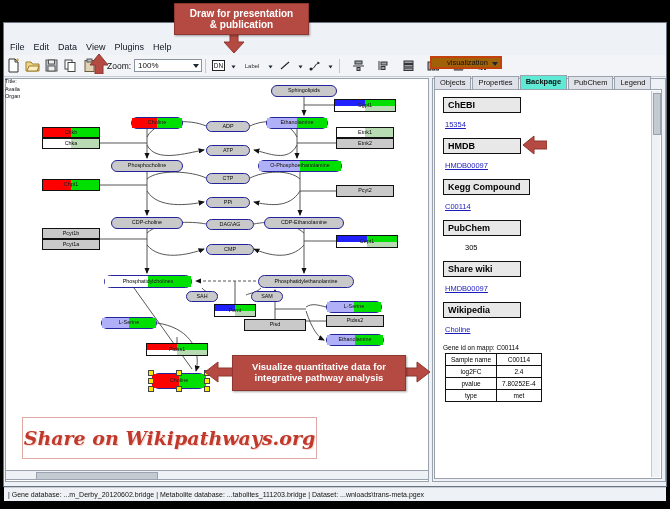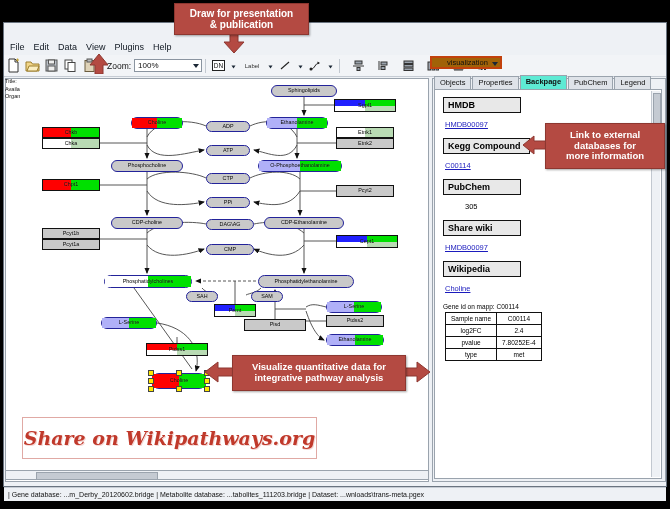--- a/index.html
+++ b/index.html
@@ -489,20 +489,21 @@
   <div class="tabs">
     <div class="tab">Objects</div>
     <div class="tab">Properties</div>
     <div class="tab active">Backpage</div>
     <div class="tab">PubChem</div>
     <div class="tab">Legend</div>
   </div>
 
   <div class="rbody">
     <div id="dblist">
+        <div><div class="dbbtn">ChEBI</div><br><div class="dblink">15354</div></div>
         <div><div class="dbbtn">HMDB</div><br><div class="dblink">HMDB00097</div></div>
         <div><div class="dbbtn">Kegg Compound</div><br><div class="dblink">C00114</div></div>
         <div><div class="dbbtn">PubChem</div><br><div class="dbplain">305</div></div>
         <div><div class="dbbtn">Share wiki</div><br><div class="dblink">HMDB00097</div></div>
         <div><div class="dbbtn">Wikipedia</div><br><div class="dblink">Choline</div></div>
       </div>
 
     <div class="geneid">Gene id on mapp: C00114</div>
     <table class="exptbl">
       <tbody id="exprows">
@@ -543,25 +544,20 @@
         <path d="M8 0h8v9h6l-10 11L2 9h6z" fill="#b44a42" stroke="#8d3730"></path>
       </svg>
   </div>
 
   <div class="arrow-d" style="left:88px;top:54px;">
     <svg width="22" height="20" viewBox="0 0 22 20">
         <path d="M11 0L20 11h-5v9H7v-9H2z" fill="#b44a42" stroke="#8d3730"></path>
       </svg>
   </div>
 
-  <div class="callout" style="left:545px;top:123px;width:118px;height:44px;font-size:9.5px;">
-    <span style="white-space:pre-line">Link  to external
-databases  for
-more information</span>
-  </div>
   <div class="arrow-d" style="left:523px;top:134px;">
     <svg width="24" height="22" viewBox="0 0 24 22">
         <path d="M0 11L11 2v5h13v8H11v5z" fill="#b44a42" stroke="#8d3730"></path>
       </svg>
   </div>
 
   <div class="callout" style="left:232px;top:355px;width:172px;height:34px;font-size:9.5px;">
     <span style="white-space:pre-line">Visualize quantitative data  for
 integrative pathway analysis</span>
   </div>

